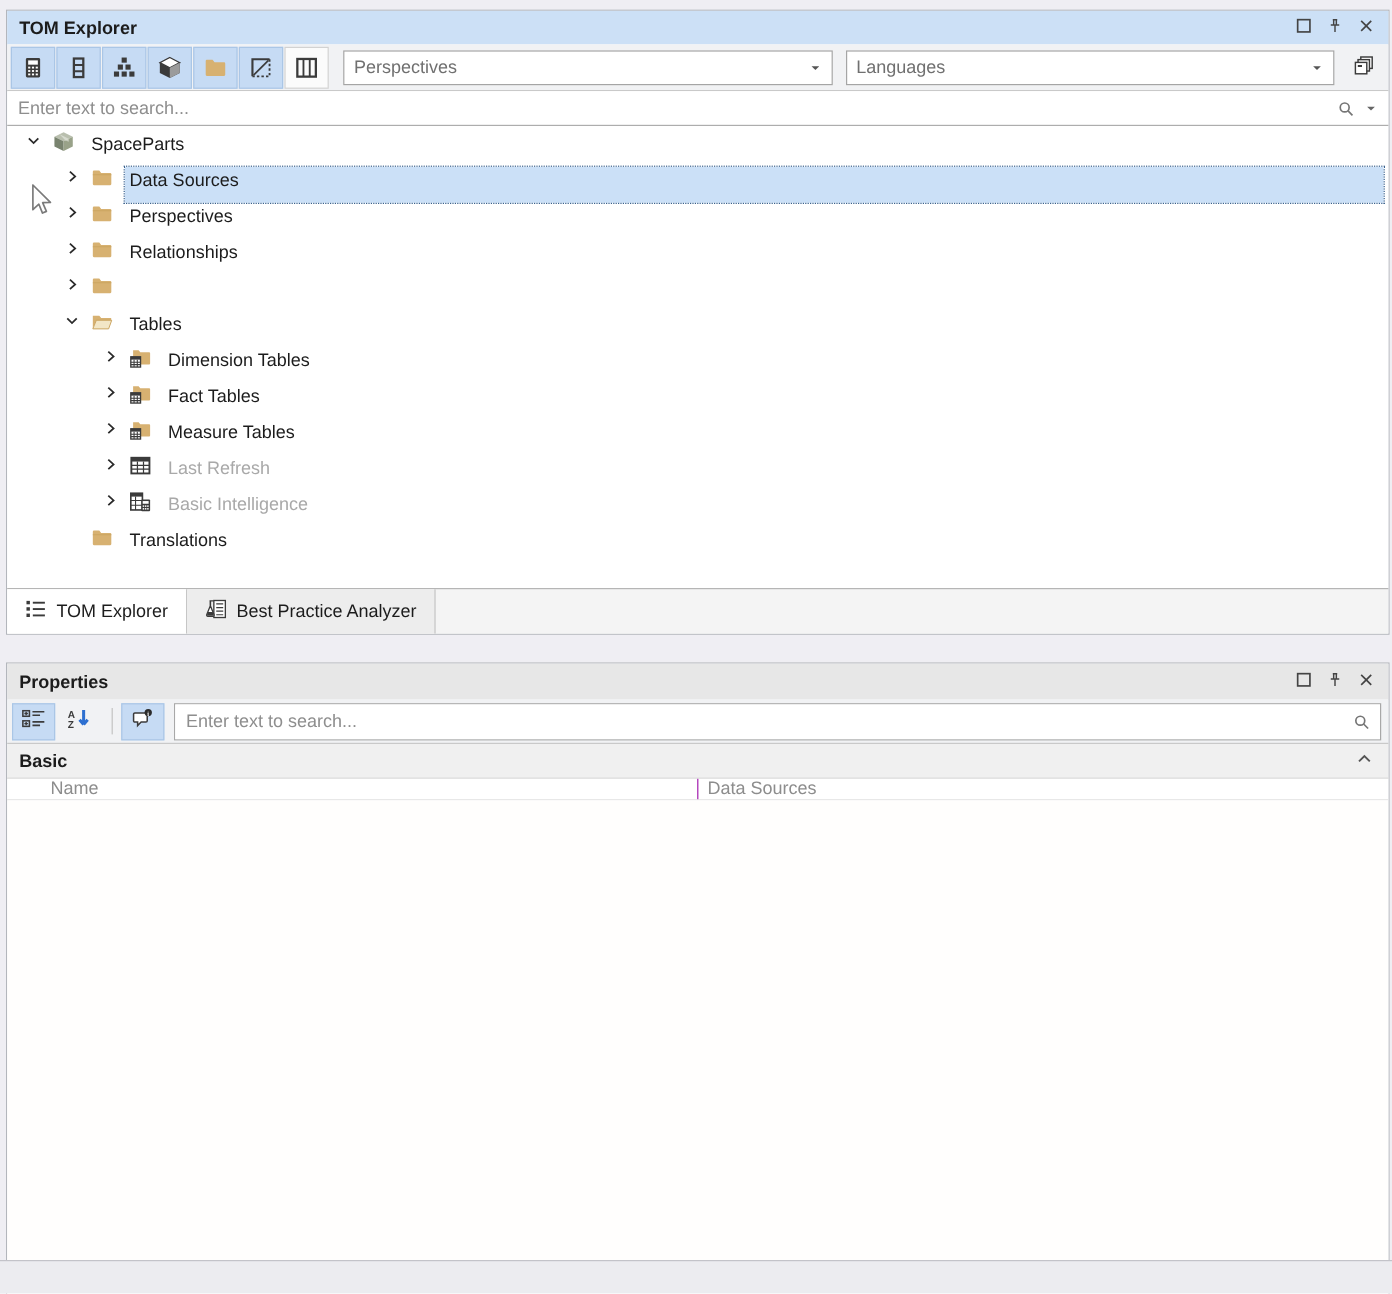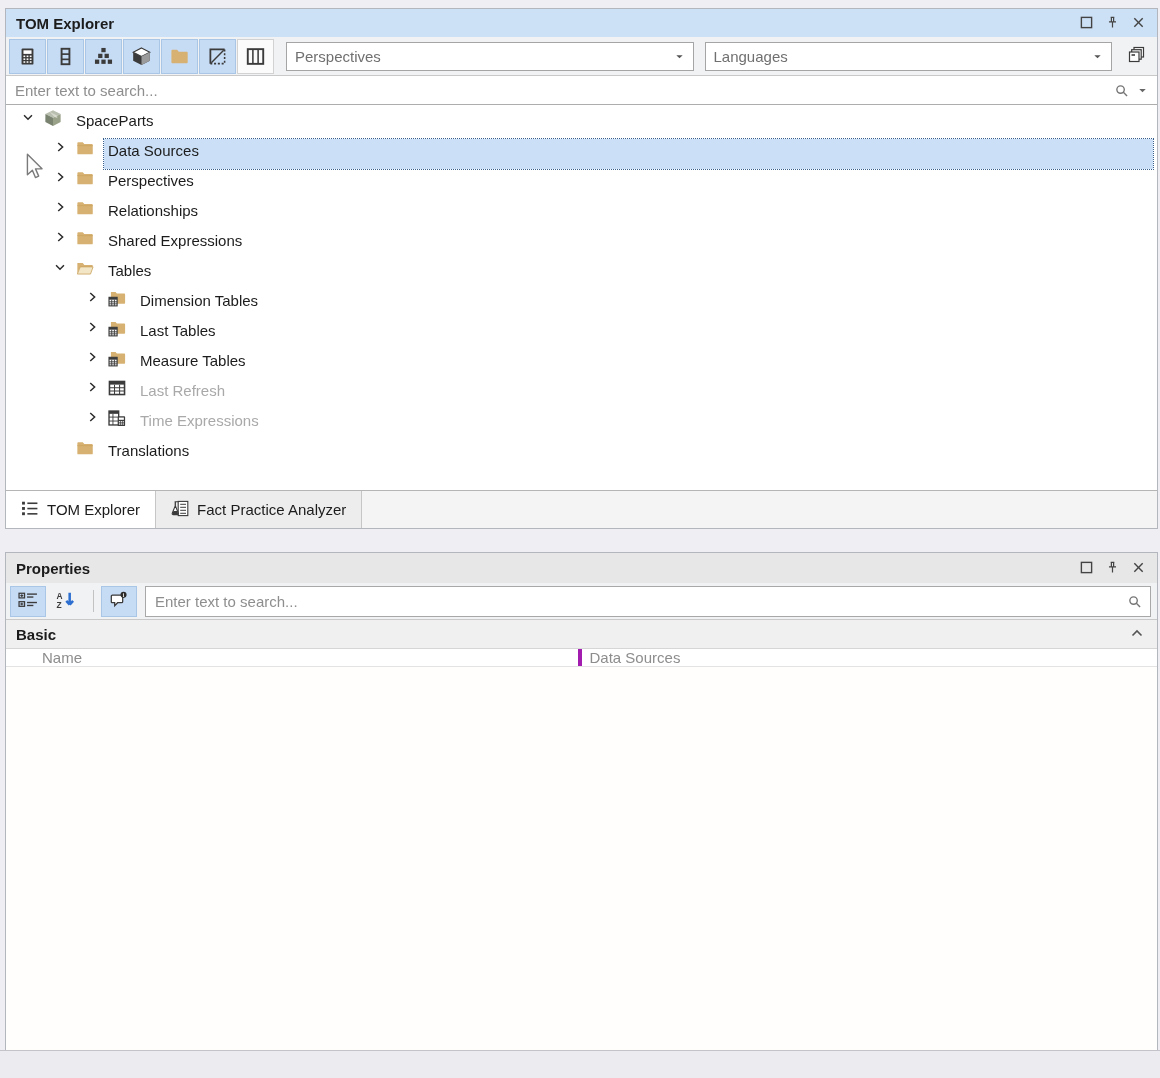--- a/index.html
+++ b/index.html
@@ -79,21 +79,21 @@
                    font:15px "Liberation Sans",sans-serif; color:#1c1c1c; }
   .psearch input::placeholder { color:#8e8e8e; opacity:1; }
   .psearch .search-icons { right:9px; }
 
   .section-hdr { flex:0 0 29px; background:#f0f0f0; border-bottom:1px solid #d6d6d6;
                  display:flex; align-items:center; padding:0 10px; font-weight:bold; }
   .section-hdr .collapse { margin-left:auto; width:20px; display:flex; justify-content:center; }
   .section-hdr svg { width:14px; height:14px; }
   .prop-row { flex:0 0 29px; display:flex; border-bottom:1px solid #e3e3e3; background:#fff; }
   .prop-name  { flex:0 0 50%; display:flex; align-items:center; padding-left:36px; color:#8d8d8d;
-                border-right:4px solid #a21caf; }
+                border-right:1px solid #a21caf; }
   .prop-value { flex:1; display:flex; align-items:center; padding-left:8px; color:#8d8d8d; }
   .props-empty { flex:1; background:#fffefd; }
 
   #bottom-strip { position:absolute; left:0; right:0; top:1050px; height:28px;
                   background:#ececf0; border-top:1px solid #c3c3c9; }
   #cursor { position:absolute; left:22px; top:152px; width:26px; height:30px; z-index:50; pointer-events:none; }
 </style>
 </head>
 <body>
 
@@ -309,21 +309,20 @@
           <svg viewBox="0 0 16 16" fill="none" stroke="#2b2b2b" stroke-width="1.7">
             <path d="M6 3.5 L11 8 L6 12.5"></path>
           </svg>
         </span>
         <span class="tw-icon">
           <svg viewBox="0 0 16 16">
             <path d="M1.2 3.6 a0.8 0.8 0 0 1 .8-.8 h4 l1.4 1.7 h6.7 a0.8 0.8 0 0 1 .8.8 v7.5 a0.8 0.8 0 0 1-.8.8 H2 a0.8 0.8 0 0 1-.8-.8 Z" fill="#d7b171"></path>
             <path d="M1.2 5.9 h13.7" stroke="#c9a25c" stroke-width="0.6"></path>
           </svg>
         </span>
-        <span class="tw-labelwrap"><span class="tw-label">Shared Expressions</span></span>
       </div>
       <div class="tree-row">
         <span class="tw-sp" style="width: 44px;"></span>
         <span class="tw-chev">
           <svg viewBox="0 0 16 16" fill="none" stroke="#2b2b2b" stroke-width="1.7">
             <path d="M3.5 6 L8 10.5 L12.5 6"></path>
           </svg>
         </span>
         <span class="tw-icon">
           <svg viewBox="0 0 16 16">
@@ -358,21 +357,21 @@
           </svg>
         </span>
         <span class="tw-icon">
           <svg viewBox="0 0 16 16">
             <path d="M2.6 2.6 h4.1 l1.2 1.5 h6.6 a0.7 0.7 0 0 1 .7.7 v7.6 a0.7 0.7 0 0 1-.7.7 H3.3 a0.7 0.7 0 0 1-.7-.7 Z" fill="#d7b171"></path>
             <rect x="0.9" y="7.4" width="7.2" height="7.6" fill="#fff" stroke="#3b3b3b" stroke-width="1"></rect>
             <rect x="0.9" y="7.4" width="7.2" height="2.1" fill="#3b3b3b"></rect>
             <path d="M0.9 11.4 h7.2 M0.9 13.2 h7.2 M3.3 9.5 v5.5 M5.7 9.5 v5.5" stroke="#3b3b3b" stroke-width="0.8"></path>
           </svg>
         </span>
-        <span class="tw-labelwrap"><span class="tw-label">Last Tables</span></span>
+        <span class="tw-labelwrap"><span class="tw-label">Fact Tables</span></span>
       </div>
       <div class="tree-row">
         <span class="tw-sp" style="width: 76px;"></span>
         <span class="tw-chev">
           <svg viewBox="0 0 16 16" fill="none" stroke="#2b2b2b" stroke-width="1.7">
             <path d="M6 3.5 L11 8 L6 12.5"></path>
           </svg>
         </span>
         <span class="tw-icon">
           <svg viewBox="0 0 16 16">
@@ -417,21 +416,21 @@
             <g fill="#fff">
               <rect x="9.7" y="10.8" width="1.1" height="1.1"></rect>
               <rect x="11.35" y="10.8" width="1.1" height="1.1"></rect>
               <rect x="13" y="10.8" width="1.1" height="1.1"></rect>
               <rect x="9.7" y="12.8" width="1.1" height="1.1"></rect>
               <rect x="11.35" y="12.8" width="1.1" height="1.1"></rect>
               <rect x="13" y="12.8" width="1.1" height="1.1"></rect>
             </g>
           </svg>
         </span>
-        <span class="tw-labelwrap"><span class="tw-label dim">Time Expressions</span></span>
+        <span class="tw-labelwrap"><span class="tw-label dim">Basic Intelligence</span></span>
       </div>
       <div class="tree-row">
         <span class="tw-sp" style="width: 44px;"></span>
         <span class="tw-chev"></span>
         <span class="tw-icon">
           <svg viewBox="0 0 16 16">
             <path d="M1.2 3.6 a0.8 0.8 0 0 1 .8-.8 h4 l1.4 1.7 h6.7 a0.8 0.8 0 0 1 .8.8 v7.5 a0.8 0.8 0 0 1-.8.8 H2 a0.8 0.8 0 0 1-.8-.8 Z" fill="#d7b171"></path>
             <path d="M1.2 5.9 h13.7" stroke="#c9a25c" stroke-width="0.6"></path>
           </svg>
         </span>
@@ -456,21 +455,21 @@
             <rect x="7.2" y="0.9" width="9.6" height="14.2" fill="#fff" stroke="#3b3b3b" stroke-width="1.1"></rect>
             <g stroke="#3b3b3b" stroke-width="1">
               <line x1="9.2" y1="3.8" x2="15" y2="3.8"></line>
               <line x1="9.2" y1="6.8" x2="15" y2="6.8"></line>
               <line x1="9.2" y1="9.8" x2="15" y2="9.8"></line>
               <line x1="9.2" y1="12.8" x2="15" y2="12.8"></line>
             </g>
             <path d="M3.6 1.2 h3.4 M4.4 1.2 v4.2 L7.4 12.8 a1 1 0 0 1-0.95 1.3 H2.2 a1 1 0 0 1-0.95-1.3 L4.2 5.4 V1.2" fill="#fff" stroke="#3b3b3b" stroke-width="1.1" stroke-linejoin="round"></path>
             <path d="M2.4 10.4 h3.9 l0.85 2.4 a0.6 0.6 0 0 1-0.57 0.8 H2.1 a0.6 0.6 0 0 1-0.57-0.8 Z" fill="#3b3b3b"></path>
           </svg></span>
-        <span>Fact Practice Analyzer</span>
+        <span>Best Practice Analyzer</span>
       </div>
     </div>
 </div>
 
 <div class="panel" id="props-panel">
   <div class="titlebar inactive">
     <span>Properties</span>
     <span class="win-controls">
       <span class="win-btn">
           <span><svg viewBox="0 0 14 14">

